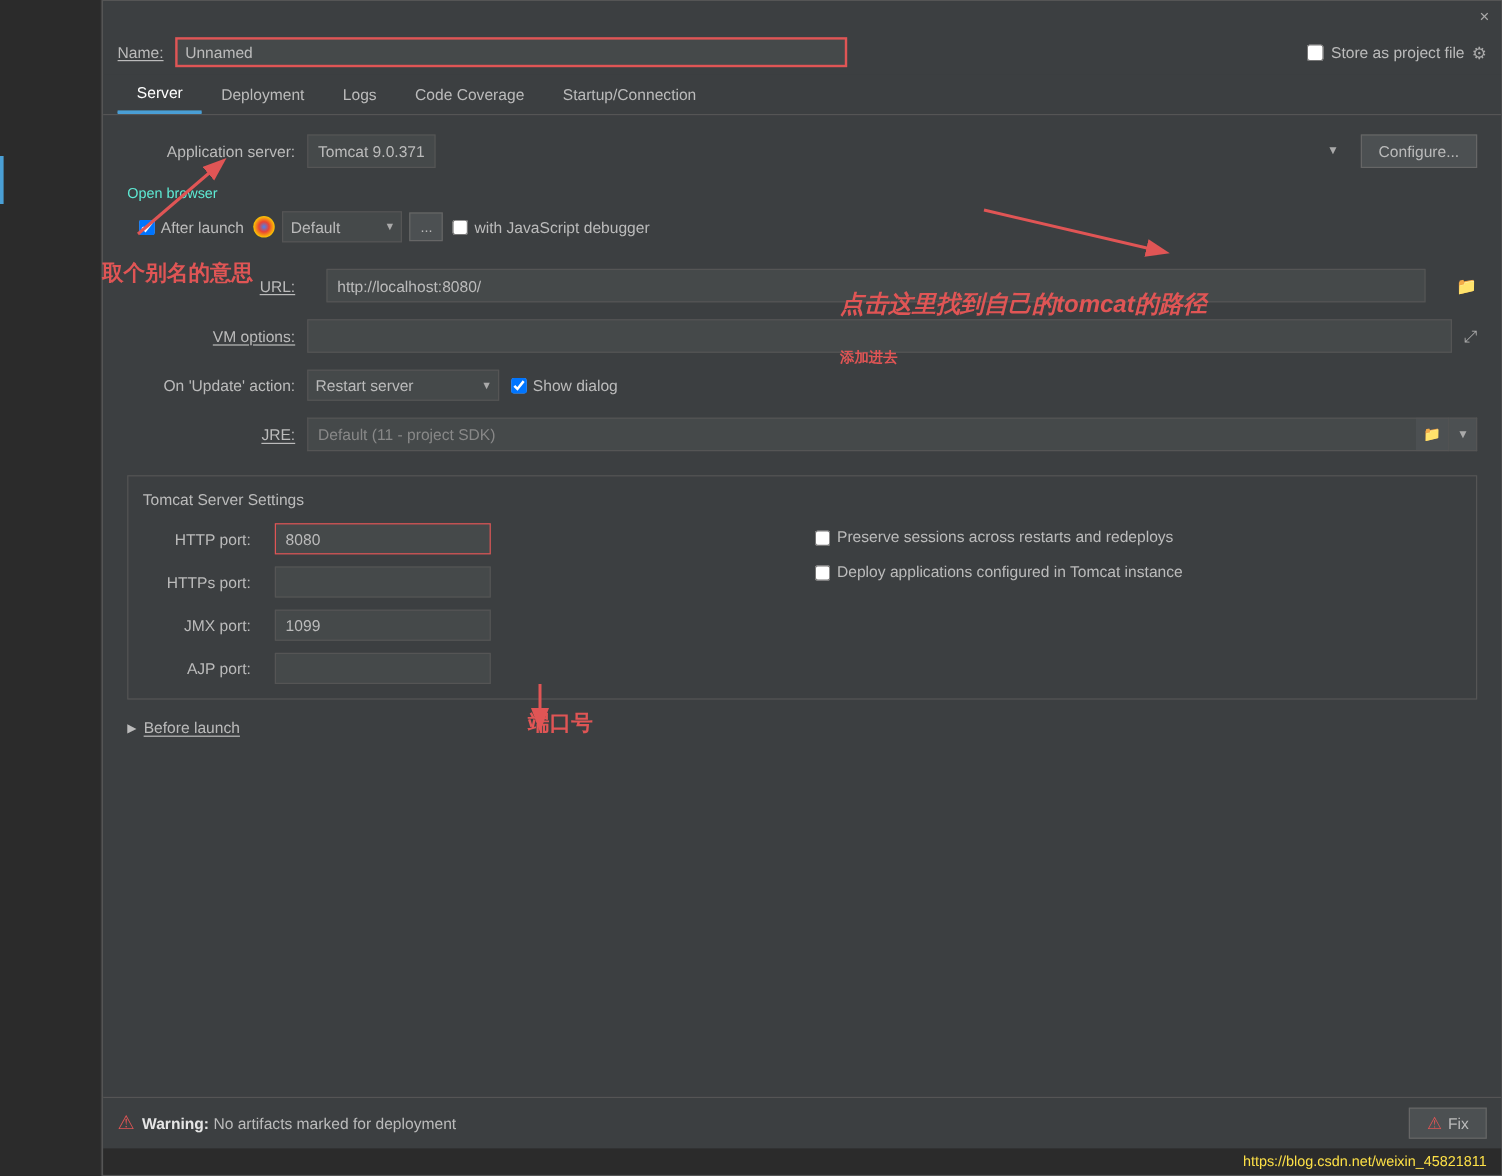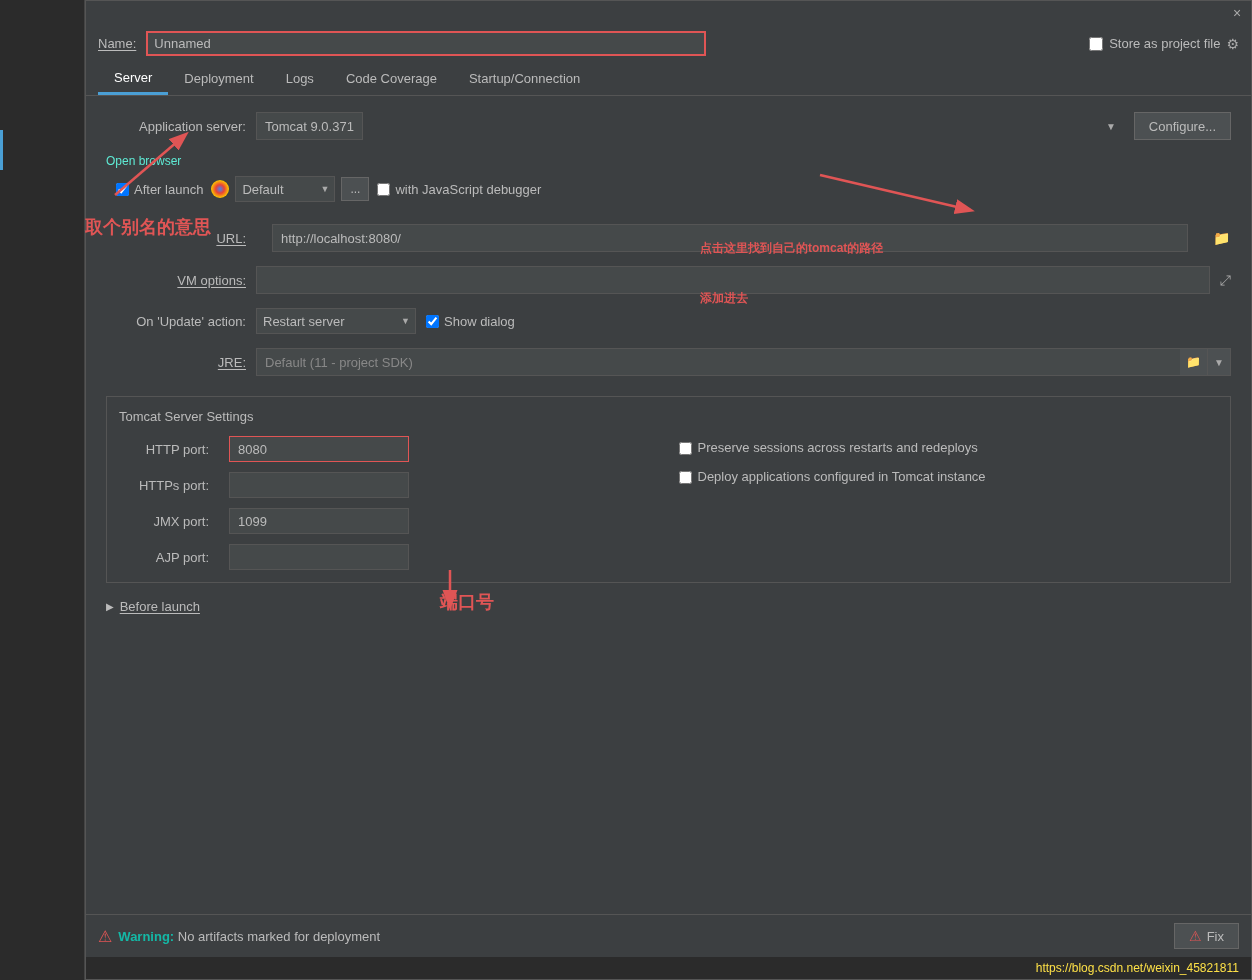--- a/index.html
+++ b/index.html
@@ -481,21 +481,21 @@
       color: #e05555;
       font-size: 16px;
     }
 
     .warning-text {
       color: #bbb;
       font-size: 13px;
     }
 
     .warning-text strong {
-      color: #14b8a6;
+      color: #e5e5e5;
     }
 
     .fix-btn {
       background: #4c5052;
       border: 1px solid #666;
       color: #bbb;
       font-size: 13px;
       padding: 4px 14px;
       cursor: pointer;
       display: flex;
@@ -716,21 +716,21 @@
       <span>Fix</span>
     </button>
   </div>
 
   <div class="url-bar">https://blog.csdn.net/weixin_45821811</div>
 
 </div>
 
 <div class="cn-text" style="left: 85px; top: 215px;">取个别名的意思</div>
 
-<div class="cn-text" style="left: 700px; top: 240px; font-size: 12px;">点击这里找到自己的tomcat的路径</div>
+<div class="cn-text" style="left: 700px; top: 240px; font-size: 20px; font-style: italic;">点击这里找到自己的tomcat的路径</div>
 
 <div class="cn-text" style="left: 700px; top: 290px; font-size: 12px;">添加进去</div>
 
 <div class="cn-text" style="left: 440px; top: 590px;">端口号</div>
 
 <svg class="red-arrow" style="left:85px; top:95px; width:200px; height:120px;" viewBox="0 0 200 120">
   <defs>
     <marker id="ah1" markerWidth="8" markerHeight="8" refX="6" refY="3" orient="auto">
       <path d="M0,0 L0,6 L8,3 z" fill="#e05555"></path>
     </marker>

